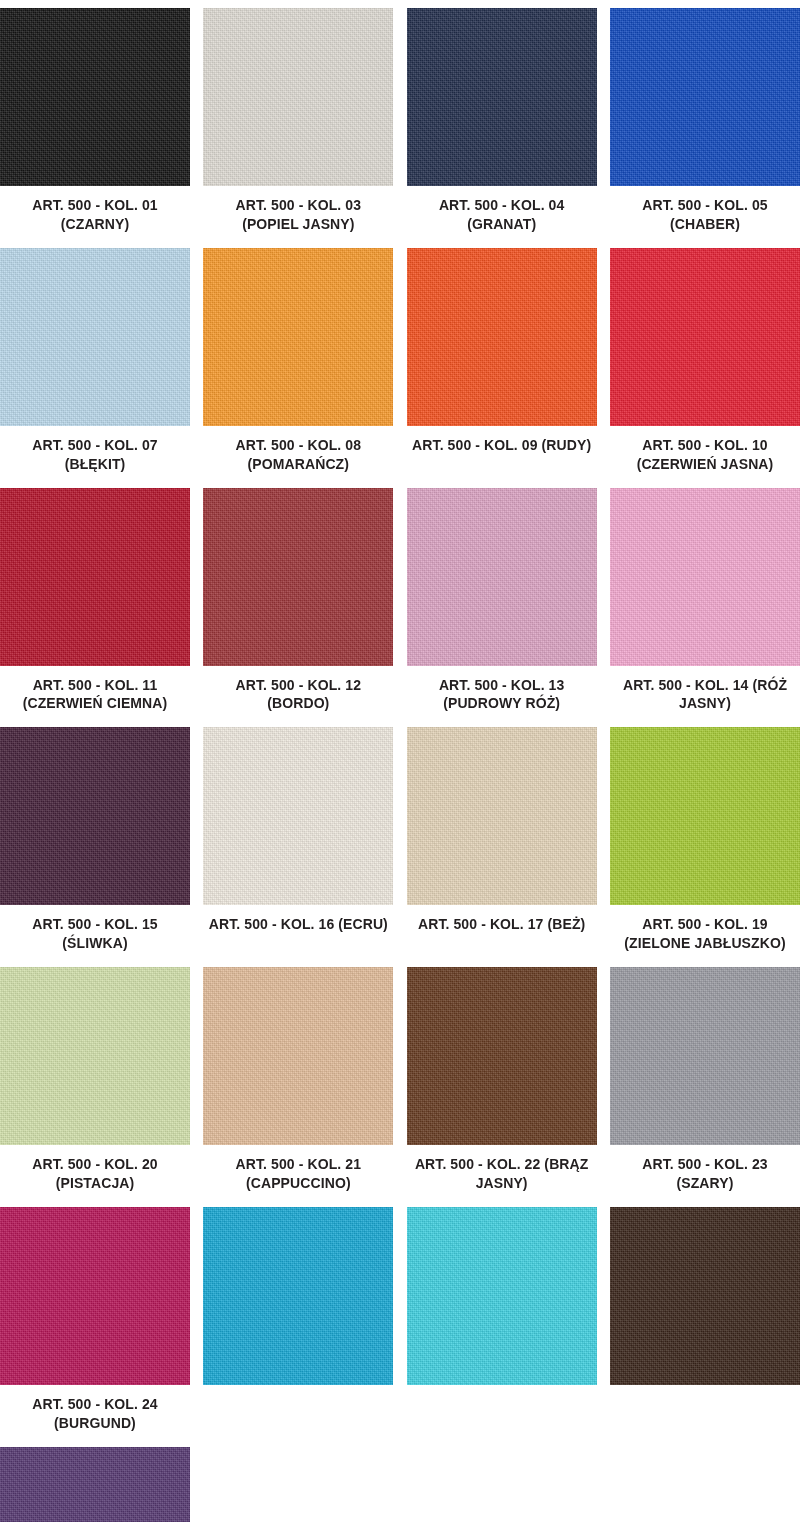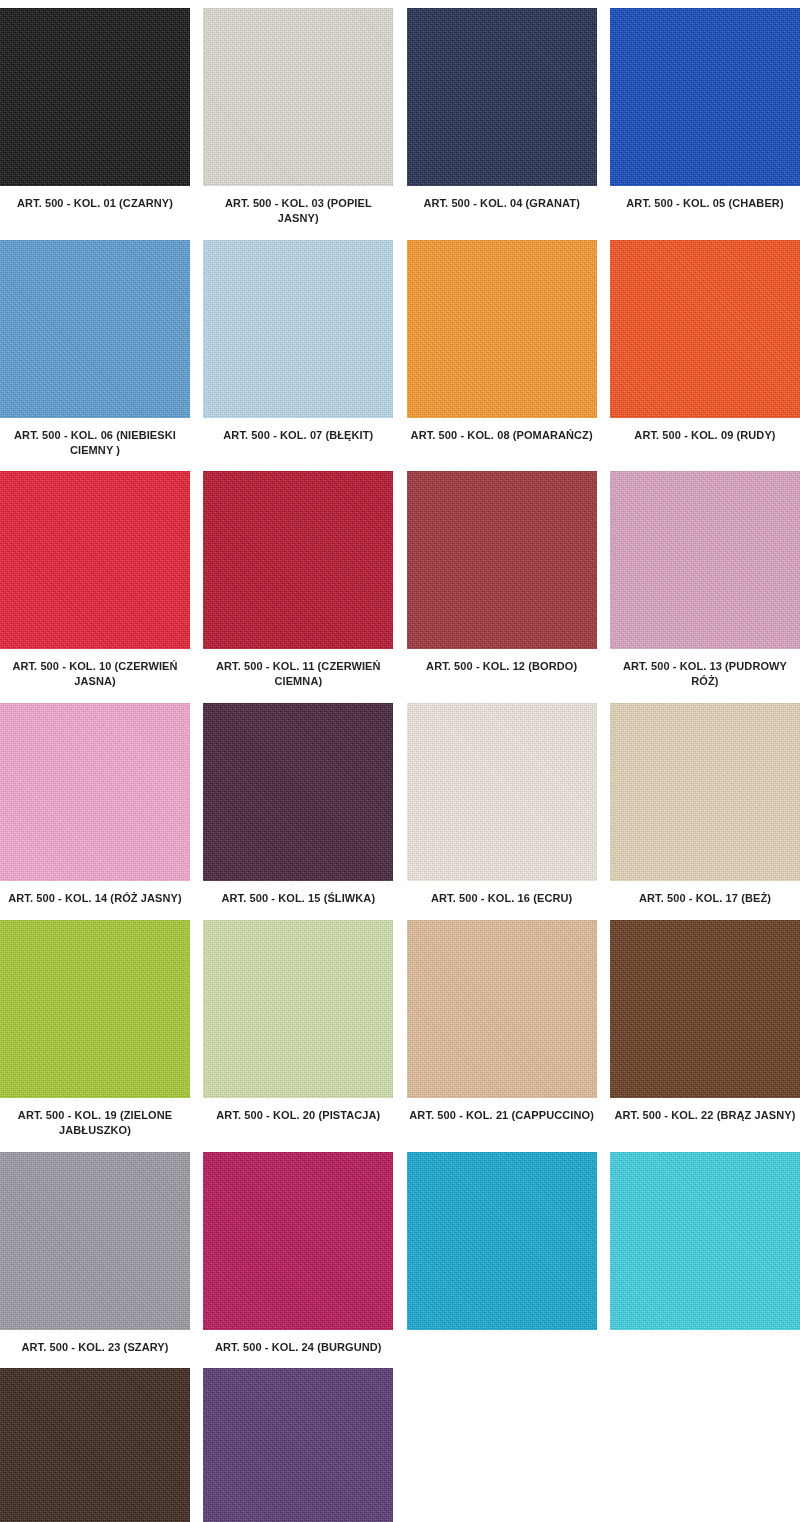--- a/index.html
+++ b/index.html
@@ -69,21 +69,21 @@
         45deg,
         rgba(255,255,255,0.05) 0px,
         rgba(255,255,255,0.05) 2px,
         rgba(0,0,0,0.035) 2px,
         rgba(0,0,0,0.035) 4px
       );
     pointer-events: none;
     opacity: 0.75;
   }
   .swatch-label {
-    font-size: 11px;
+    font-size: 14px;
     font-weight: bold;
     color: #231f20;
     text-align: center;
     line-height: 1.35;
     padding: 10px 2px 14px 2px;
     width: 186px;
     letter-spacing: 0.1px;
     text-transform: uppercase;
   }
 </style>
@@ -100,24 +100,20 @@
         <div class="swatch-chip" style="background-color: rgb(222, 218, 211);"></div>
         <div class="swatch-label">ART. 500 - KOL. 03 (POPIEL JASNY)</div>
       </div>
       <div class="swatch-cell">
         <div class="swatch-chip" style="background-color: rgb(34, 45, 76);"></div>
         <div class="swatch-label">ART. 500 - KOL. 04 (GRANAT)</div>
       </div>
       <div class="swatch-cell">
         <div class="swatch-chip" style="background-color: rgb(16, 72, 189);"></div>
         <div class="swatch-label">ART. 500 - KOL. 05 (CHABER)</div>
-      </div>
-      <div class="swatch-cell">
-        <div class="swatch-chip" style="background-color: rgb(91, 157, 208);"></div>
-        <div class="swatch-label">ART. 500 - KOL. 06 (NIEBIESKI CIEMNY )</div>
       </div>
       <div class="swatch-cell">
         <div class="swatch-chip" style="background-color: rgb(185, 216, 234);"></div>
         <div class="swatch-label">ART. 500 - KOL. 07 (BŁĘKIT)</div>
       </div>
       <div class="swatch-cell">
         <div class="swatch-chip" style="background-color: rgb(247, 154, 43);"></div>
         <div class="swatch-label">ART. 500 - KOL. 08 (POMARAŃCZ)</div>
       </div>
       <div class="swatch-cell">

